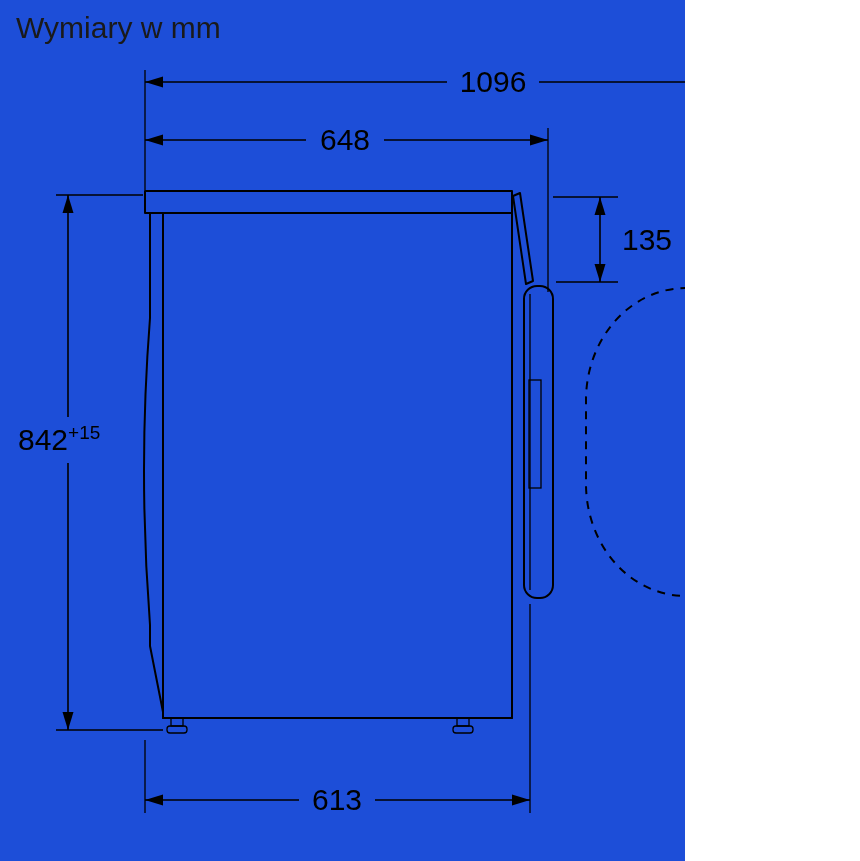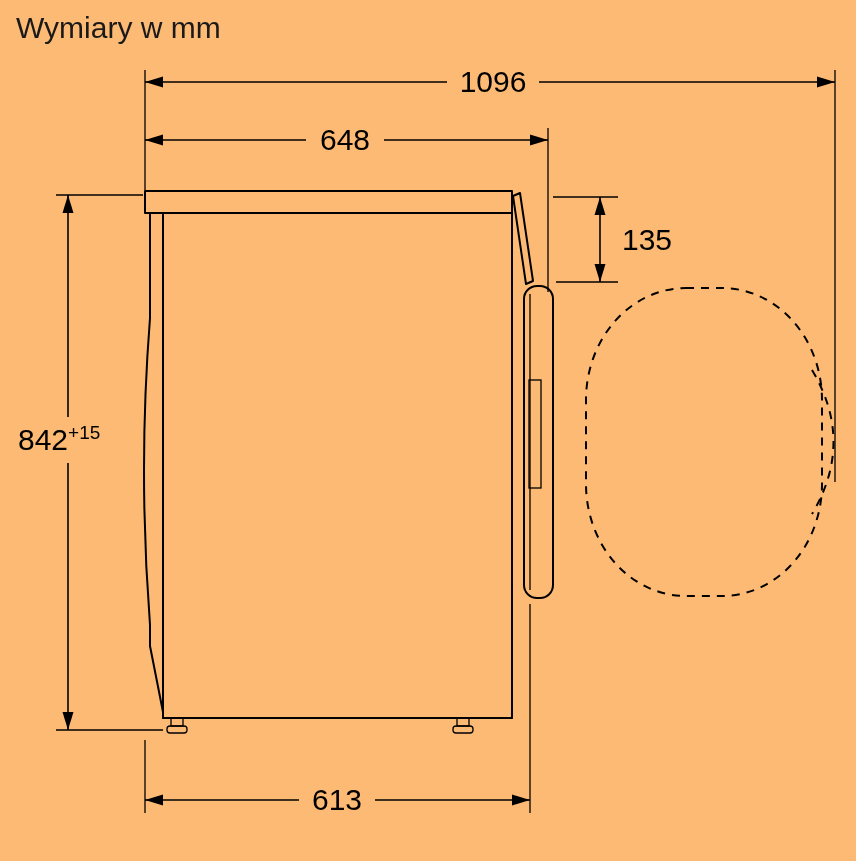--- a/index.html
+++ b/index.html
@@ -2,23 +2,23 @@
 <html><head>
 <meta charset="utf-8">
 <style>
   html, body {
     margin: 0;
     padding: 0;
     background: #ffffff;
   }
   .page {
     position: relative;
-    width: 856px;
+    width: 685px;
     height: 861px;
-    background: #fdba74;
+    background: #1d4ed8;
     overflow: hidden;
     font-family: "Liberation Sans", sans-serif;
     text-align: right;
   }
   svg {
     display: block;
   }
   .outline {
     fill: none;
     stroke: #000000;

